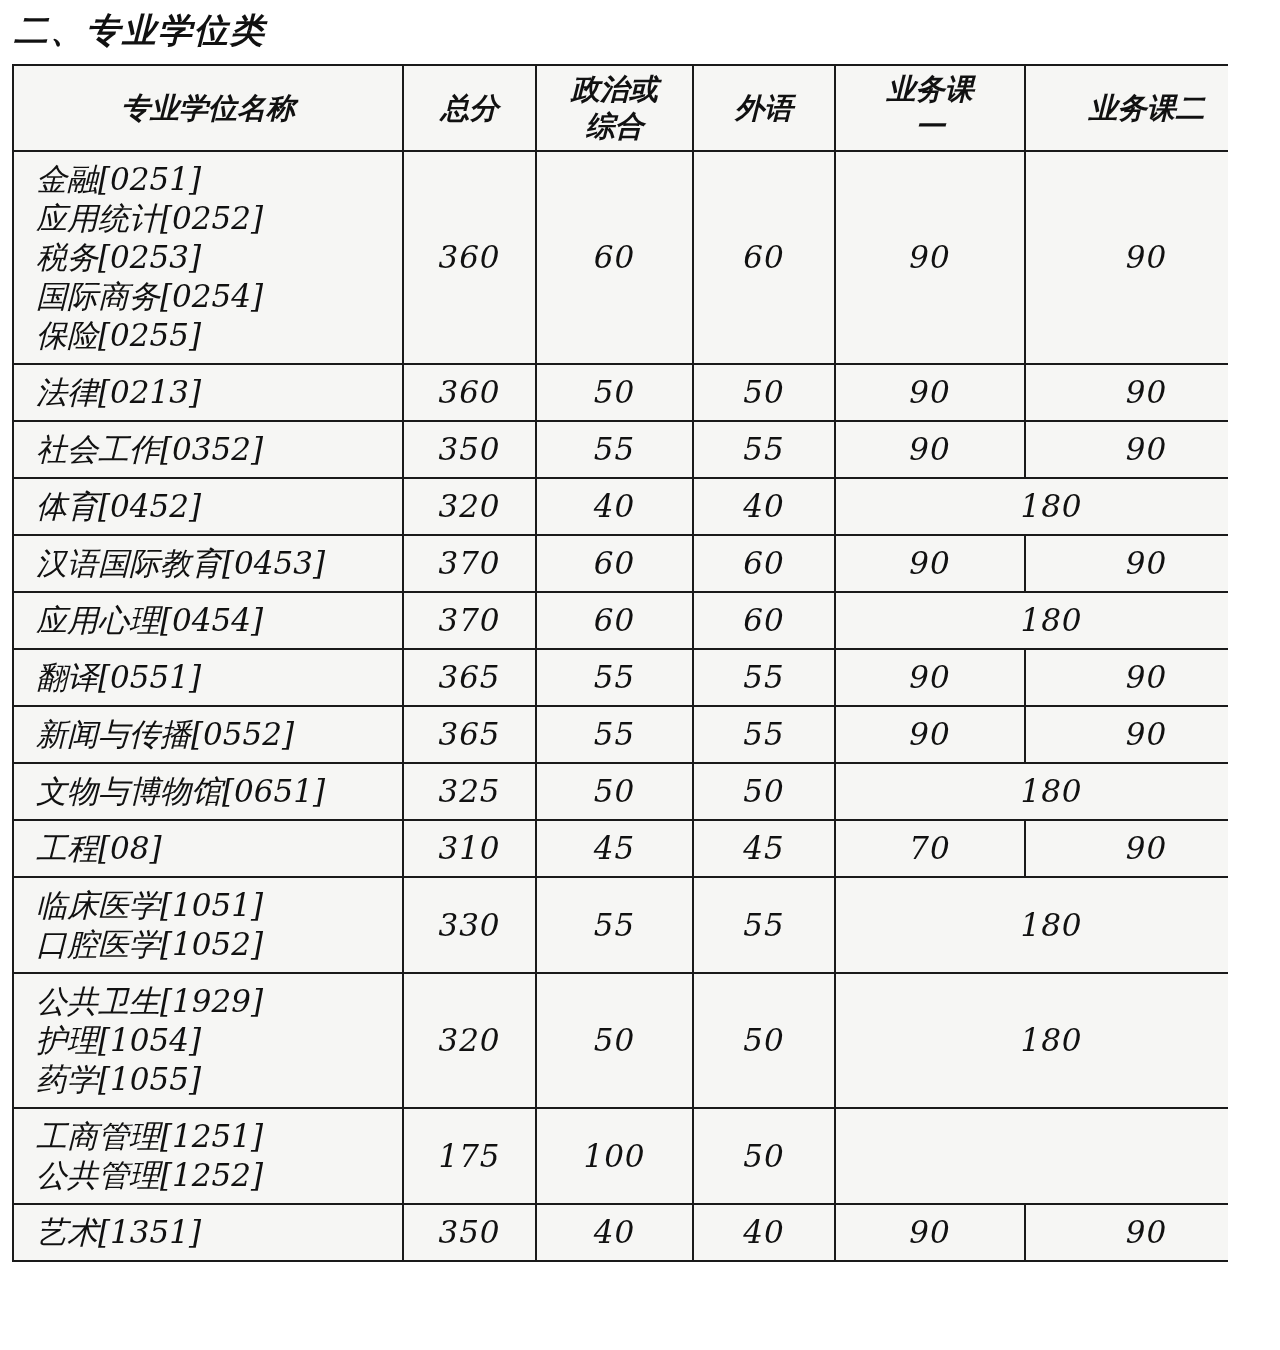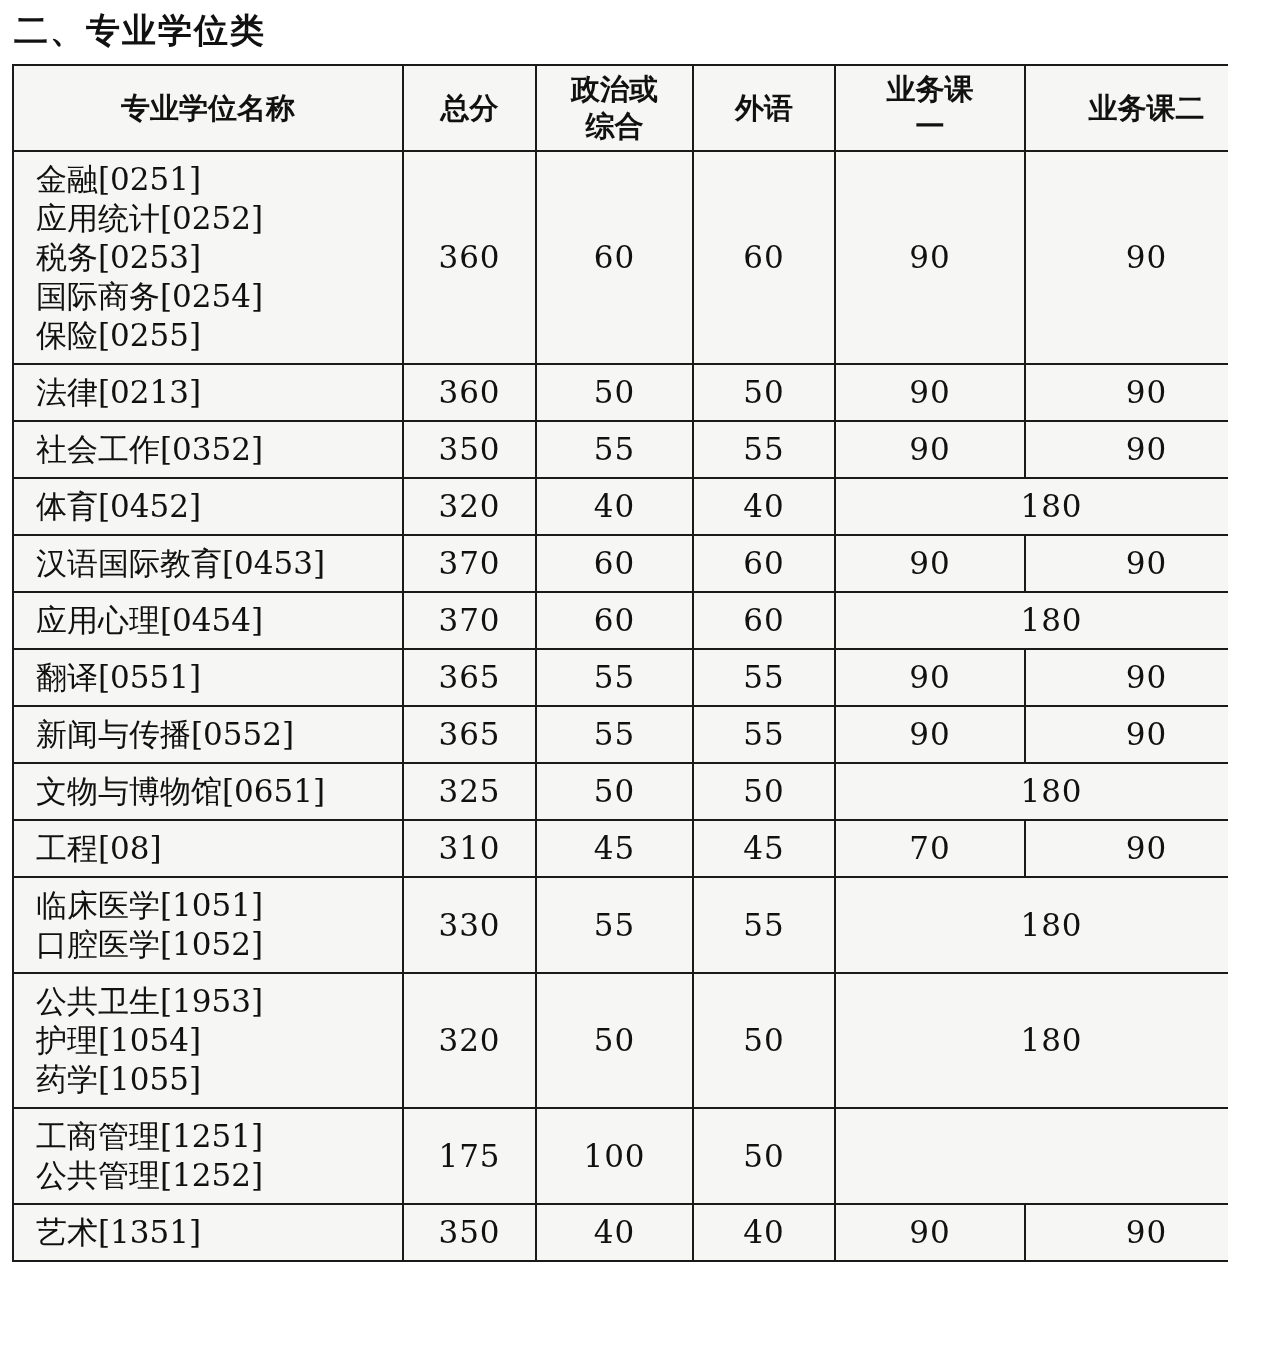--- a/index.html
+++ b/index.html
@@ -13,20 +13,21 @@
     width: 1280px;
     background: var(--page-bg);
     font-family: "DejaVu Serif", "Liberation Serif", serif;
     color: var(--text-color);
   }
   .page {
     width: 1228px;
     height: 1350px;
     padding: 6px 12px 0 12px;
     overflow: hidden;
+    font-style: italic;
   }
   .title {
     font-size: 34px;
     font-weight: bold;
     letter-spacing: 2px;
     padding: 2px 0 10px 2px;
   }
   table.score-table {
     border-collapse: collapse;
     table-layout: fixed;
@@ -196,21 +197,21 @@
             <div>临床医学[1051]</div>
             <div>口腔医学[1052]</div>
           </td>
           <td class="num-cell">330</td>
           <td class="num-cell">55</td>
           <td class="num-cell">55</td>
           <td class="num-cell" colspan="2">180</td>
         </tr>
         <tr>
           <td class="name-cell">
-            <div>公共卫生[1953]</div>
+            <div>公共卫生[1929]</div>
             <div>护理[1054]</div>
             <div>药学[1055]</div>
           </td>
           <td class="num-cell">320</td>
           <td class="num-cell">50</td>
           <td class="num-cell">50</td>
           <td class="num-cell" colspan="2">180</td>
         </tr>
         <tr>
           <td class="name-cell">

